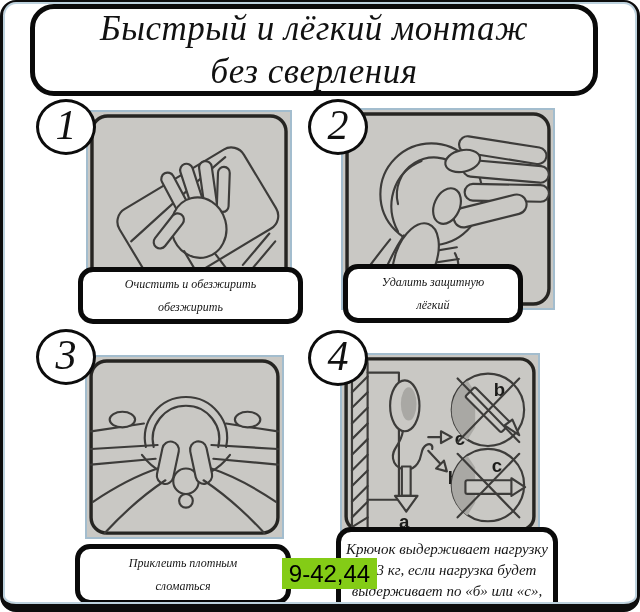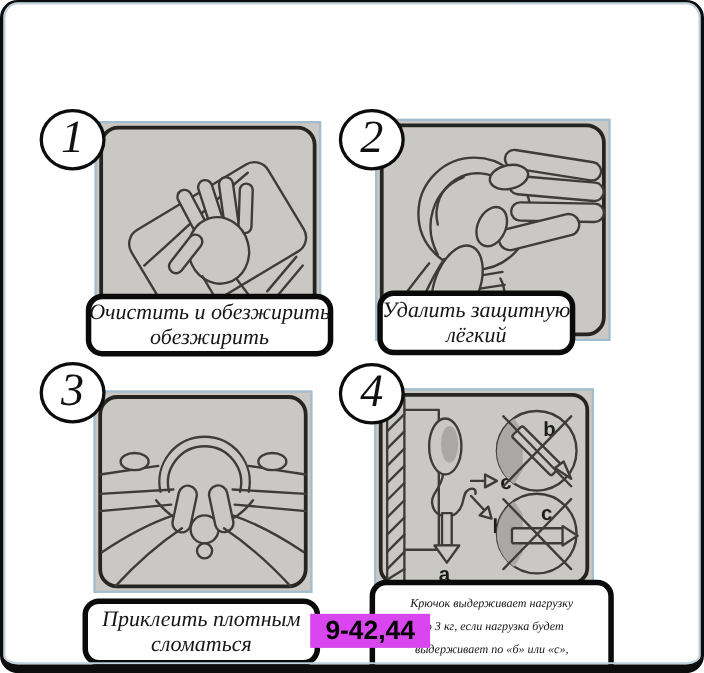--- a/index.html
+++ b/index.html
@@ -54,41 +54,45 @@
   .art .shade  { fill:#a9a8a4; stroke:none; }
   .art .frame  { stroke:#262522; stroke-width:3.5; fill:none; }
   .art text { stroke:none; fill:#1c1c1a; font-family:"Liberation Sans", sans-serif;
               font-weight:bold; font-size:19px; }
   
   .caption {
     position:absolute; background:#ffffff; border:5px solid #0a0a0a; border-radius:15px;
     display:flex; flex-direction:column; align-items:center; justify-content:center;
     z-index:30; text-align:center;
   }
-  .caption .cline { font-style:italic; font-size:20px; line-height:23px; color:#161616; white-space:nowrap; }
+  .caption .cline { font-style:italic; font-size:12px; line-height:23px; color:#161616; white-space:nowrap; }
   .cap1 { left:78px;  top:267px; width:225px; height:57px; }
   .cap2 { left:343px; top:264px; width:180px; height:59px; }
   .cap3 { left:75px;  top:544px; width:216px; height:61px;text-align:center; }
   .cap4 { left:336px; top:527px; width:222px; height:110px; justify-content:flex-start; padding-top:7px; }
-  .cap4 .cline { font-size:11px; line-height:21px; }
+  .cap4 .cline { font-size:15px; line-height:21px; }
   
   .code-highlight {
-    position:absolute; left:282px; top:558px; width:109px; height:31px;
-    background:#d946ef; color:#000; z-index:40;
+    position:absolute; left:282px; top:558px; width:95px; height:31px;
+    background:#84cc16; color:#000; z-index:40;
     display:flex; align-items:center; justify-content:center;
-    font-family:"Liberation Sans", sans-serif; font-weight:bold; font-size:24px;
+    font-family:"Liberation Sans", sans-serif; font-weight:normal; font-size:24px;
   }
 </style>
 </head>
 <body>
 
 <div class="page">
 
   <div class="outer-frame"></div>
 
+  <div class="title-box">
+    <div class="title-line">Быстрый и лёгкий монтаж</div>
+    <div class="title-line">без сверления</div>
+  </div>
 
   <div class="num-circle nc1">
       <span>1</span>
     </div>
   <div class="num-circle nc2">
       <span>2</span>
     </div>
   <div class="num-circle nc3">
       <span>3</span>
     </div>

